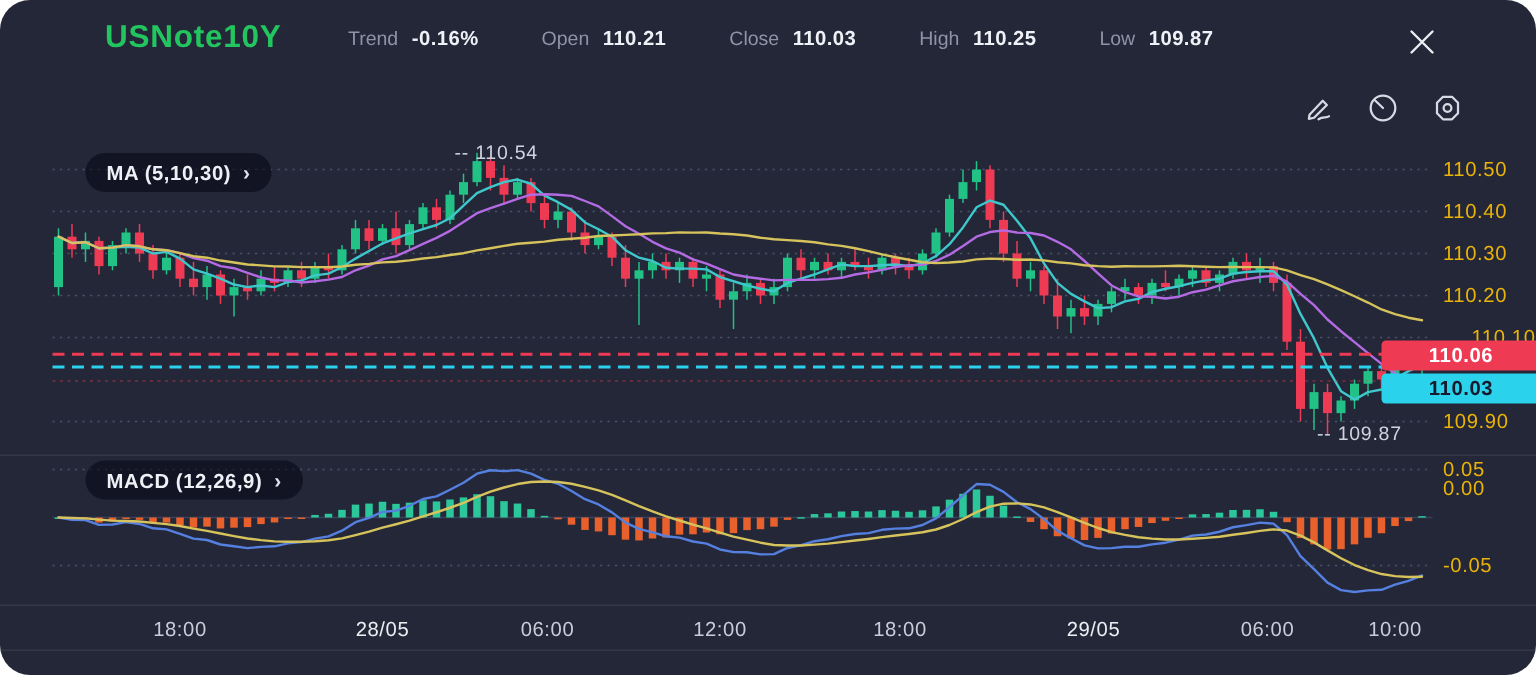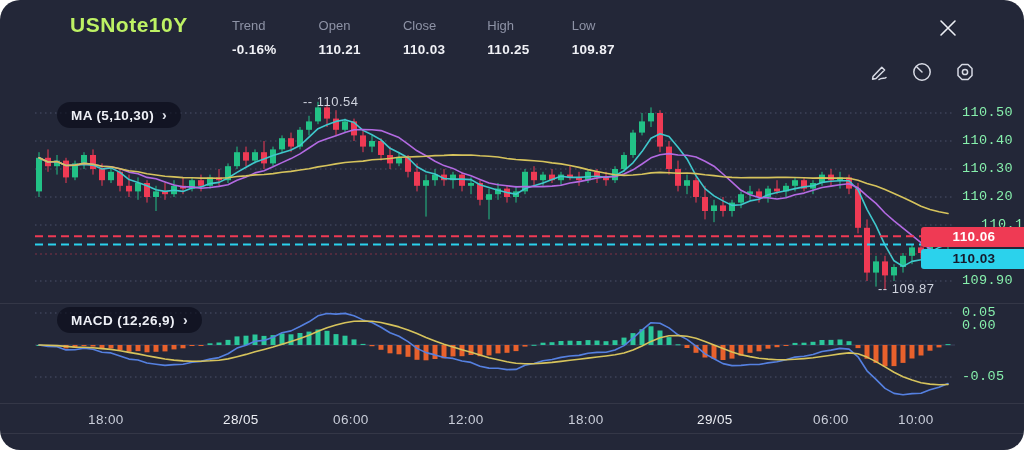--- a/index.html
+++ b/index.html
@@ -1,42 +1,42 @@
 <!DOCTYPE html>
 <html><head>
 <meta charset="utf-8">
 <style>
   html,body{margin:0;padding:0;background:#ffffff;width:1024px;height:450px;overflow:hidden;
     font-family:"Liberation Sans", sans-serif;}
   .card{position:absolute;inset:0;background:#232738;border-radius:20px;overflow:hidden;}
   .abs{position:absolute;}
   
-  .title{left:70px;top:13px;font-size:21px;font-weight:bold;color:#bef264;letter-spacing:.5px;}
+  .title{left:70px;top:13px;font-size:21px;font-weight:bold;color:#22c55e;letter-spacing:.5px;}
   .stats{left:232px;top:18px;display:flex;gap:42px;}
-  .stat{display:flex;gap:9px;align-items:baseline;white-space:nowrap;flex-direction:column;}
+  .stat{display:flex;gap:9px;align-items:baseline;white-space:nowrap;}
   .stat-label{color:#8e93a6;font-size:13px;}
   .stat-value{color:#f0f1f6;font-size:13.5px;font-weight:bold;letter-spacing:.3px;}
   .close-btn{left:934px;top:14px;width:28px;height:28px;cursor:pointer;display:flex;align-items:center;justify-content:center;}
   
   .tabs{left:52px;top:58px;display:flex;align-items:center;gap:27px;}
   .tab{color:#c6cad6;font-size:14px;letter-spacing:.3px;cursor:pointer;padding:4px 2px;white-space:nowrap;}
   .tab.active{background:#3fd8f5;color:#1b2032;font-weight:bold;border-radius:14px;padding:4px 13px;}
   .tool-icons{left:866px;top:59px;display:flex;gap:17px;}
   .icon-btn{width:26px;height:26px;cursor:pointer;display:flex;align-items:center;justify-content:center;}
   
   .pill{background:rgba(8,10,22,.62);border-radius:15px;color:#eef0f6;font-size:13.5px;font-weight:bold;
         padding:5px 14px;display:flex;align-items:center;gap:8px;letter-spacing:.4px;cursor:pointer;white-space:nowrap;}
   .pill .chev{font-size:14px;font-weight:bold;color:#dfe2ea;}
-  .tick{color:#86efac;font-size:13.5px;letter-spacing:.4px;left:962px;width:60px;font-family:Liberation Mono, monospace;}
+  .tick{color:#eab308;font-size:13.5px;letter-spacing:.4px;left:962px;width:60px;}
   .badge{left:921px;width:106px;height:20px;border-radius:3px;font-size:13.5px;font-weight:bold;
          text-align:center;line-height:20px;letter-spacing:.4px;}
   .badge-upper{background:#ef3a54;color:#ffffff;}
   .badge-lower{background:#2bd2ec;color:#161a2c;}
   .annotation{color:#cfd3de;font-size:13px;letter-spacing:.5px;}
-  .timelabel{color:#c9cdd9;font-size:13.5px;width:64px;text-align:left;top:412px;letter-spacing:.4px;}
+  .timelabel{color:#c9cdd9;font-size:13.5px;width:64px;text-align:center;top:412px;letter-spacing:.4px;}
   .timelabel.date{color:#eceef4;}
   .sep{left:0;width:1024px;height:1px;background:rgba(255,255,255,.08);}
   svg#chart-svg{position:absolute;inset:0;}
   .overlay{position:absolute;inset:0;pointer-events:none;}
   .overlay > *{pointer-events:auto;}
 </style>
 </head>
 <body>
 
 <div class="card">

